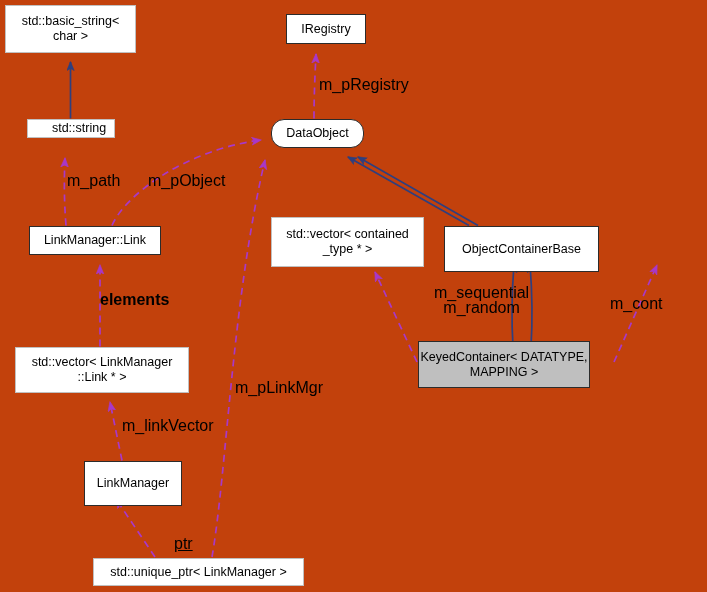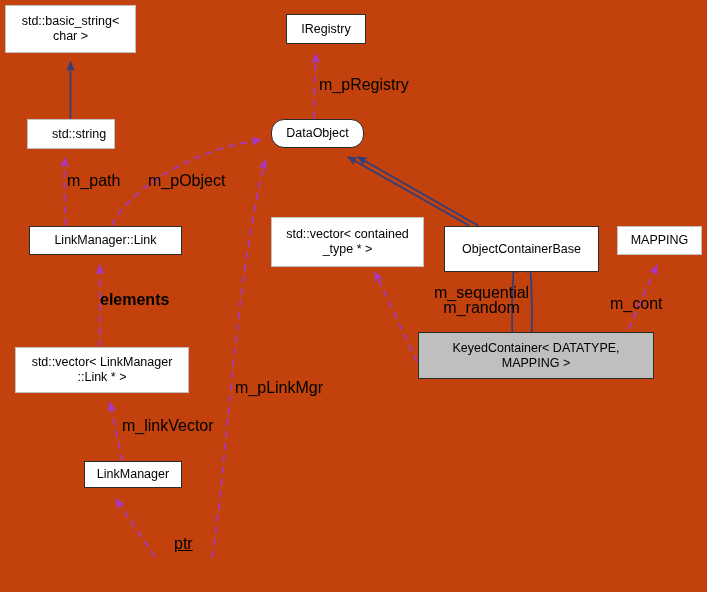--- a/index.html
+++ b/index.html
@@ -122,41 +122,41 @@
     <g>
       <path d="M155,557 L116,499" stroke="#a838c8" stroke-width="1.7" fill="none" stroke-dasharray="7,5" marker-end="url(#arrow-usage)"></path>
     </g>
   </svg>
 
   <div class="node-box thin" style="left:5px;  top:5px;   width:131px; height:48px;">std::basic_string&lt;
 char &gt;</div>
 
   <div class="node-box bold" style="left:286px;top:14px;  width:80px;  height:30px;">IRegistry</div>
 
-  <div class="node-box thin" style="left:27px; top:119px; width:88px;  height:30px;padding-left:16px;">std::string</div>
+  <div class="node-box thin" style="left:27px; top:119px; width:88px;  height:19px;padding-left:16px;">std::string</div>
 
   <div class="node-box bold" style="left:271px;top:119px; width:93px;  height:29px;border-radius:13px;">DataObject</div>
 
-  <div class="node-box bold" style="left:29px; top:226px; width:153px; height:29px;text-align:center;">LinkManager::Link</div>
+  <div class="node-box bold" style="left:29px; top:226px; width:132px; height:29px;text-align:center;">LinkManager::Link</div>
 
   <div class="node-box thin" style="left:271px;top:217px; width:153px; height:50px;">std::vector&lt; contained
 _type * &gt;</div>
 
   <div class="node-box bold" style="left:444px;top:226px; width:155px; height:46px;">ObjectContainerBase</div>
 
-  <div class="node-box thin" style="left:617px;top:226px; width:85px;  height:29px;">MAPPING</div>
 
   <div class="node-box thin" style="left:15px; top:347px; width:174px; height:46px;">std::vector&lt; LinkManager
 ::Link * &gt;</div>
 
-  <div class="node-box current" style="left:418px;top:332px; width:236px; height:47px;">KeyedContainer&lt; DATATYPE,
+  <div class="node-box current" style="left:418px;top:341px; width:172px; height:47px;">KeyedContainer&lt; DATATYPE,
 MAPPING &gt;</div>
 
-  <div class="node-box bold" style="left:84px; top:461px; width:98px;  height:27px;">LinkManager</div>
+  <div class="node-box bold" style="left:84px; top:461px; width:98px;  height:45px;">LinkManager</div>
 
+  <div class="node-box thin" style="left:93px; top:558px; width:211px; height:28px;">std::unique_ptr&lt; LinkManager &gt;</div>
 
   <div class="edge-label" style="left:319px;top:77px;">m_pRegistry</div>
 
   <div class="edge-label" style="left:67px; top:173px;">m_path</div>
 
   <div class="edge-label" style="left:148px;top:173px;">m_pObject</div>
 
   <div class="edge-label" style="left:100px;top:292px;font-weight:bold;">elements</div>
 
   <div class="edge-label" style="left:434px;top:285px;">m_sequential

